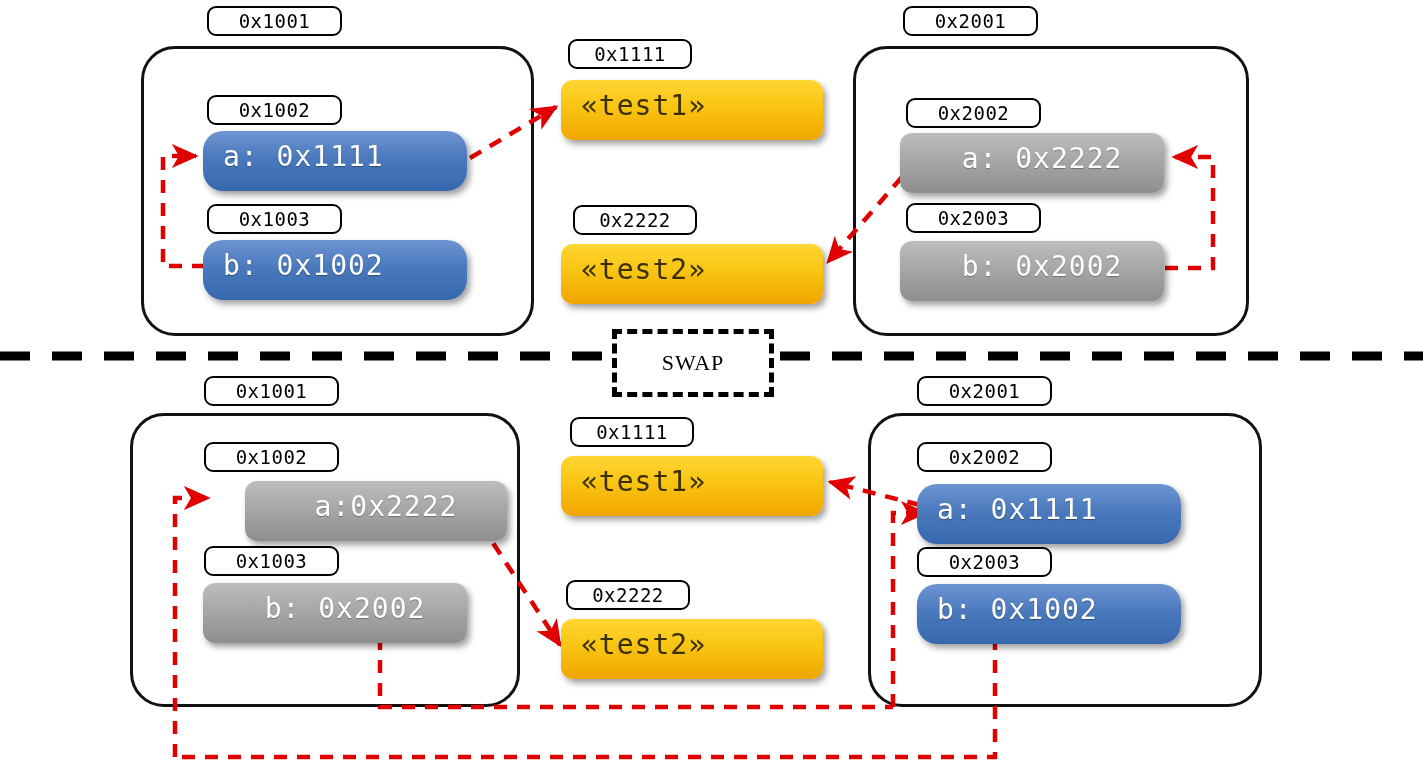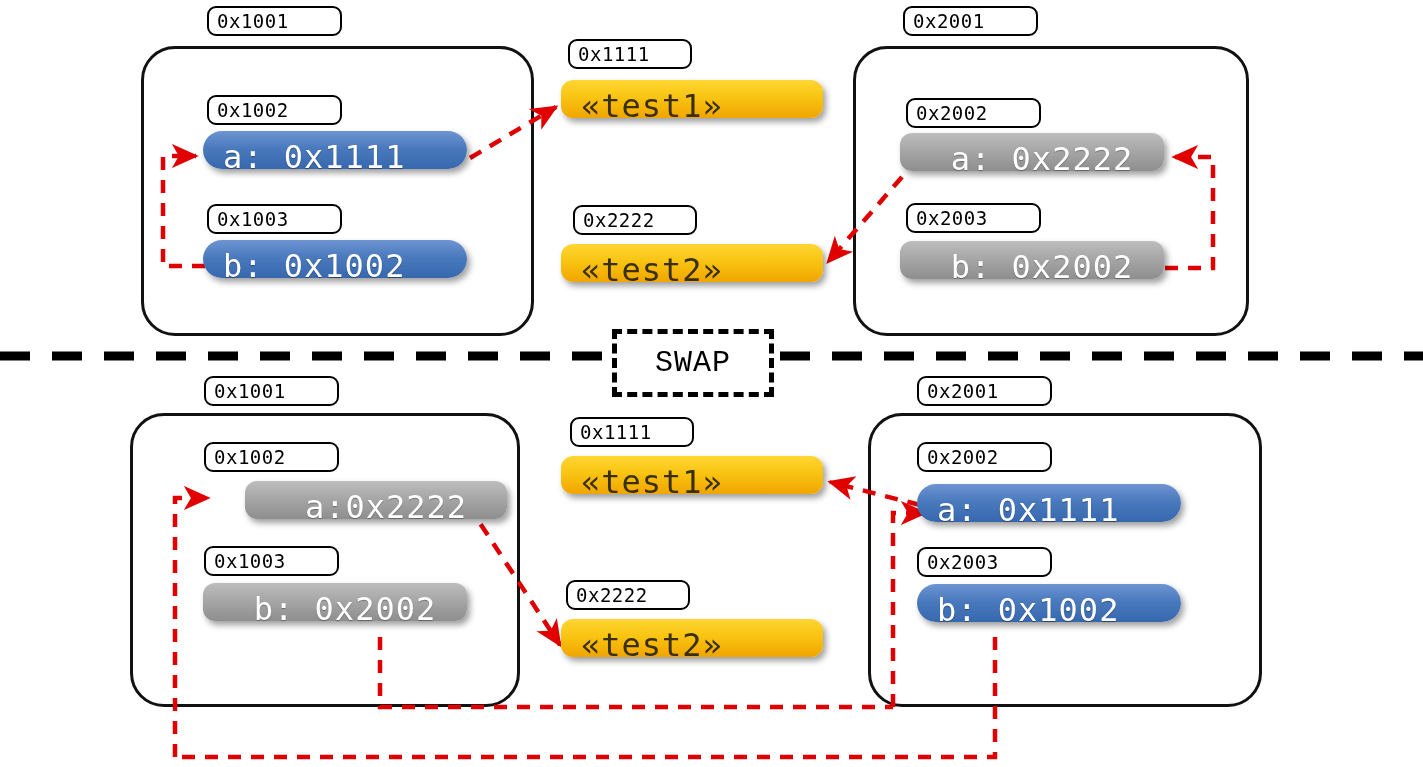--- a/index.html
+++ b/index.html
@@ -6,40 +6,40 @@
   body{width:1423px;height:767px;position:relative;overflow:hidden;
        font-family:"DejaVu Sans Mono","Liberation Mono",monospace;}
 
   .stage{position:absolute;inset:0;}
 
   
   .frame{position:absolute;border:3px solid #111;border-radius:34px;background:#fff;}
 
   
   .pill{position:absolute;background:#fff;border:2.5px solid #000;border-radius:9px;
-        height:30px;line-height:27px;text-align:left;font-size:19px;color:#000;
+        height:30px;line-height:27px;text-align:center;font-size:19px;color:#000;
         letter-spacing:.5px;z-index:6;padding:0 8px;box-sizing:border-box;}
 
   
-  .cell{position:absolute;border-radius:12px;height:38px;line-height:52px;
-        font-size:32px;color:#fff;padding-left:20px;box-sizing:border-box;
+  .cell{position:absolute;border-radius:12px;height:60px;line-height:52px;
+        font-size:28px;color:#fff;padding-left:20px;box-sizing:border-box;
         letter-spacing:1px;z-index:5;
         box-shadow:3px 4px 6px rgba(0,0,0,.38);white-space:pre;}
   .cell.blue{background:linear-gradient(180deg,#6e94d2 0%,#4a7abd 45%,#3767ad 100%);
              text-shadow:0 1px 1px rgba(0,0,0,.35);border-radius:20px;}
   .cell.gray{background:linear-gradient(180deg,#bdbdbd 0%,#a7a7a7 45%,#8e8e8e 100%);
              text-shadow:0 1px 1px rgba(0,0,0,.3);text-align:center;}
   .cell.yellow{background:linear-gradient(180deg,#ffd633 0%,#f9c412 45%,#f0a500 100%);
                color:#3a2f00;text-shadow:none;}
 
   
   .swap-box{position:absolute;border:5px dashed #000;background:#fff;
             display:flex;align-items:center;justify-content:center;z-index:9;}
-  .swap-label{font-family:Liberation Mono, monospace;
-              font-size:30px;color:#000;letter-spacing:1px;}
+  .swap-label{font-family:Liberation Serif, serif;
+              font-size:22px;color:#000;letter-spacing:1px;}
 
   svg.overlay{position:absolute;left:0;top:0;width:1423px;height:767px;
               pointer-events:none;z-index:3;}
   svg.overlay.under{z-index:2;}
 </style>
 </head>
 <body>
 
 <div class="stage">
 

